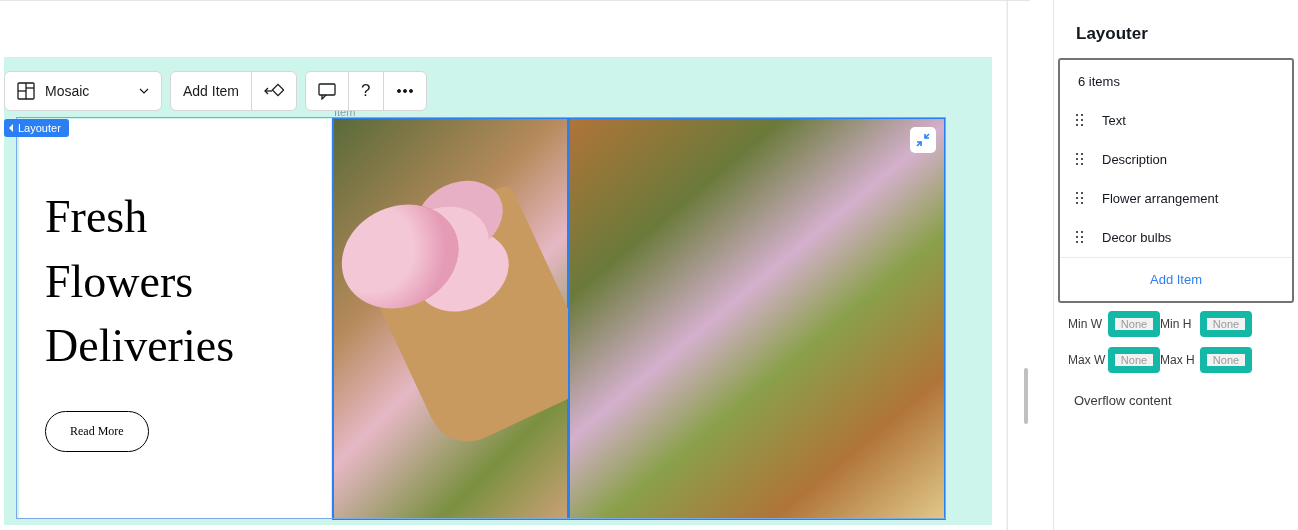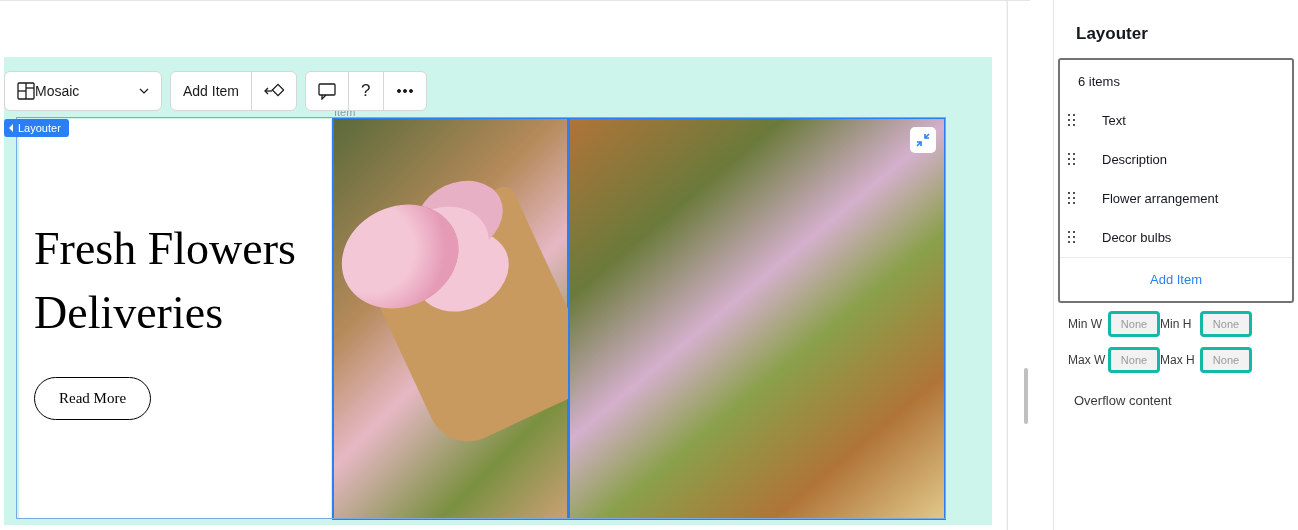--- a/index.html
+++ b/index.html
@@ -5,53 +5,53 @@
   * { box-sizing: border-box; margin: 0; padding: 0; }
   html, body { width: 1298px; height: 530px; font-family: -apple-system, "Helvetica Neue", Arial, sans-serif; background: #fff; overflow: hidden; }
   .canvas-area { position: absolute; left: 0; top: 0; width: 1030px; height: 530px; background: #fff; }
   .canvas-area::before { content:""; position:absolute; left:0; right:0; top:0; height:1px; background:#e5e5e5; }
   .canvas-bg { position: absolute; left: 4px; top: 57px; width: 988px; height: 468px; background: #cef5ec; }
   .toolbar { position: absolute; left: 4px; top: 70px; height: 42px; display: flex; gap: 8px; align-items: center; z-index: 5; }
   .tb-group { background: #fff; border: 1px solid #d6d6d6; border-radius: 6px; height: 40px; display: flex; align-items: center; }
   .tb-item { display: flex; align-items: center; justify-content: center; padding: 0 12px; height: 100%; font-size: 14px; color: #1a1a1a; cursor: pointer; position: relative; }
   .tb-item + .tb-item { border-left: 1px solid #d6d6d6; }
   .tb-item svg { stroke: #1a1a1a; fill: none; }
-  .mosaic-btn { width: 156px; justify-content: flex-end; }
+  .mosaic-btn { gap: 10px; width: 156px; justify-content: flex-end; }
   .mosaic-btn .chev { margin-left: auto; }
   .label-chip { position: absolute; left: 4px; top: 119px; background: #2b7ff5; color:#fff; font-size: 11px; font-weight: 500; padding: 3px 8px 3px 14px; border-radius: 3px; display:flex; align-items:center; z-index:6; }
   .label-chip::before { content:""; position:absolute; left:5px; top:50%; width:0;height:0; border-top:4px solid transparent; border-bottom:4px solid transparent; border-right:4px solid #fff; transform:translateY(-50%); }
   .layouter-frame { position: absolute; left: 17px; top: 118px; width: 928px; height: 400px; outline: 1px solid #7da8e6; background: transparent; }
   .item-chip { position: absolute; left: 334px; top: 106px; font-size: 11px; color: #8a99a8; z-index:4; }
-  .text-cell { position: absolute; left: 19px; top: 119px; width: 312px; height: 399px; background: #fff; display:flex; flex-direction:column; justify-content:center; padding: 0 15px; }
+  .text-cell { position: absolute; left: 19px; top: 119px; width: 312px; height: 399px; background: #fff; display:flex; flex-direction:column; justify-content:center; padding: 0 26px; }
   .text-cell h1 { font-family: Georgia, "Times New Roman", serif; font-weight: 400; font-size: 46px; line-height: 1.4; color: #000; }
-  .read-more-btn { margin-top: 32px; border: 1px solid #000; border-radius: 50px; padding: 12px 24px; font-size: 15px; background: #fff; width: fit-content; cursor:pointer; font-family: Georgia, serif; }
+  .read-more-btn { margin-top: 32px; border: 1px solid #000; border-radius: 50px; padding: 12px 24px; font-size: 12px; background: #fff; width: fit-content; cursor:pointer; font-family: Georgia, serif; }
   .img-cell-1 { position: absolute; left: 334px; top: 119px; width: 233px; height: 399px; outline: 2px solid #2b7ff5; background: linear-gradient(135deg,#5a6a3a 0%, #b58a5a 35%, #e6b8c5 55%, #7a9040 80%, #caa074 100%); }
   .img-cell-2 { position: absolute; left: 570px; top: 119px; width: 374px; height: 399px; outline: 2px solid #2b7ff5; background: linear-gradient(140deg,#b07438 0%, #6a7a3a 25%, #d4b0cd 45%, #8aa04a 60%, #b07438 80%, #e0c88a 100%); }
   .bouquet { position:absolute; left:60px; top:90px; width:170px; height:220px; background:#c89a60; transform:rotate(-25deg); border-radius:10px 10px 40px 40px; }
   .bouquet::after { content:""; position:absolute; top:-30px; left:-20px; width:120px; height:100px; border-radius:50%; background:radial-gradient(circle at 30% 30%, #f4c7d6 40%, #e59ab5 70%); box-shadow: 40px 10px 0 -10px #f4c7d6, 70px -10px 0 -15px #e8b0c4, 50px 40px 0 -12px #f4c7d6; }
   .shrink-icon { position:absolute; top:8px; right:8px; width:26px; height:26px; background:#fff; border-radius:5px; display:flex; align-items:center; justify-content:center; }
   .right-border { position: absolute; left: 1006px; top: 0; width: 2px; height: 530px; background: rgba(0,0,0,0.04); }
   .right-border::after { content:""; position:absolute; right:0; top:0; width:1px; height:100%; background:#e5e5e5; }
   .scrubber { position:absolute; left:1024px; top:368px; width:4px; height:56px; background:#c0c0c0; border-radius:3px; }
   .panel { position: absolute; left: 1053px; top: 0; width: 245px; height: 530px; background: #fff; border-left: 1px solid #e5e5e5; }
   .panel-title { font-size: 17px; font-weight: 600; color: #131720; padding: 24px 22px 14px; }
   .highlight-box { margin: 0 4px; border: 2px solid #737373; border-radius: 3px; }
   .items-count { font-size: 13px; color: #131720; padding: 14px 18px 12px; font-weight:500; }
-  .item-row { display: flex; align-items: center; gap: 24px; padding: 12px 8px; font-size: 13px; color: #131720; cursor: pointer; position:relative; }
+  .item-row { display: flex; align-items: center; gap: 16px; padding: 12px 16px; font-size: 13px; color: #131720; cursor: pointer; position:relative; }
   .item-row.hover { background: #eef2f7; }
   .drag-dots { width: 10px; height: 14px; display:grid; grid-template-columns: repeat(2,2px); grid-template-rows: repeat(3,2px); gap:3px; }
   .drag-dots span { width:2px; height:2px; background:#131720; border-radius:50%; }
   .row-more { position:absolute; right:12px; top:14px; display:flex; gap:2px; }
   .row-more span { width:3px; height:3px; background:#2b7ff5; border-radius:50%; }
   .cursor-hand { position:absolute; right:6px; top:22px; font-size:16px; color:#000; pointer-events:none; }
   .add-item-link { text-align: center; padding: 14px 0; font-size: 13px; color: #2b7ff5; font-weight: 500; border-top: 1px solid #eaeaea; cursor:pointer; }
   .size-rows { padding: 8px 14px 0; }
   .size-row { display: flex; align-items: center; margin-bottom: 10px; }
   .sz-label { font-size: 12px; color: #3a3a3a; width: 40px; }
-  .sz-input { width: 52px; height: 26px; border: 3px solid #14b8a6; border-radius: 4px; background: #f2f2f2; font-size: 11px; color: #9a9a9a; text-align: center; }
+  .sz-input { width: 52px; height: 26px; border: 7px solid #14b8a6; border-radius: 4px; background: #f2f2f2; font-size: 11px; color: #9a9a9a; text-align: center; }
   .overflow-label { padding: 10px 20px 0; font-size: 13px; color: #3a3a3a; }
 </style>
 </head>
 <body>
 
 <div class="canvas-area">
   <div class="canvas-bg"></div>
 
   <div class="toolbar">
     <div class="tb-group">

